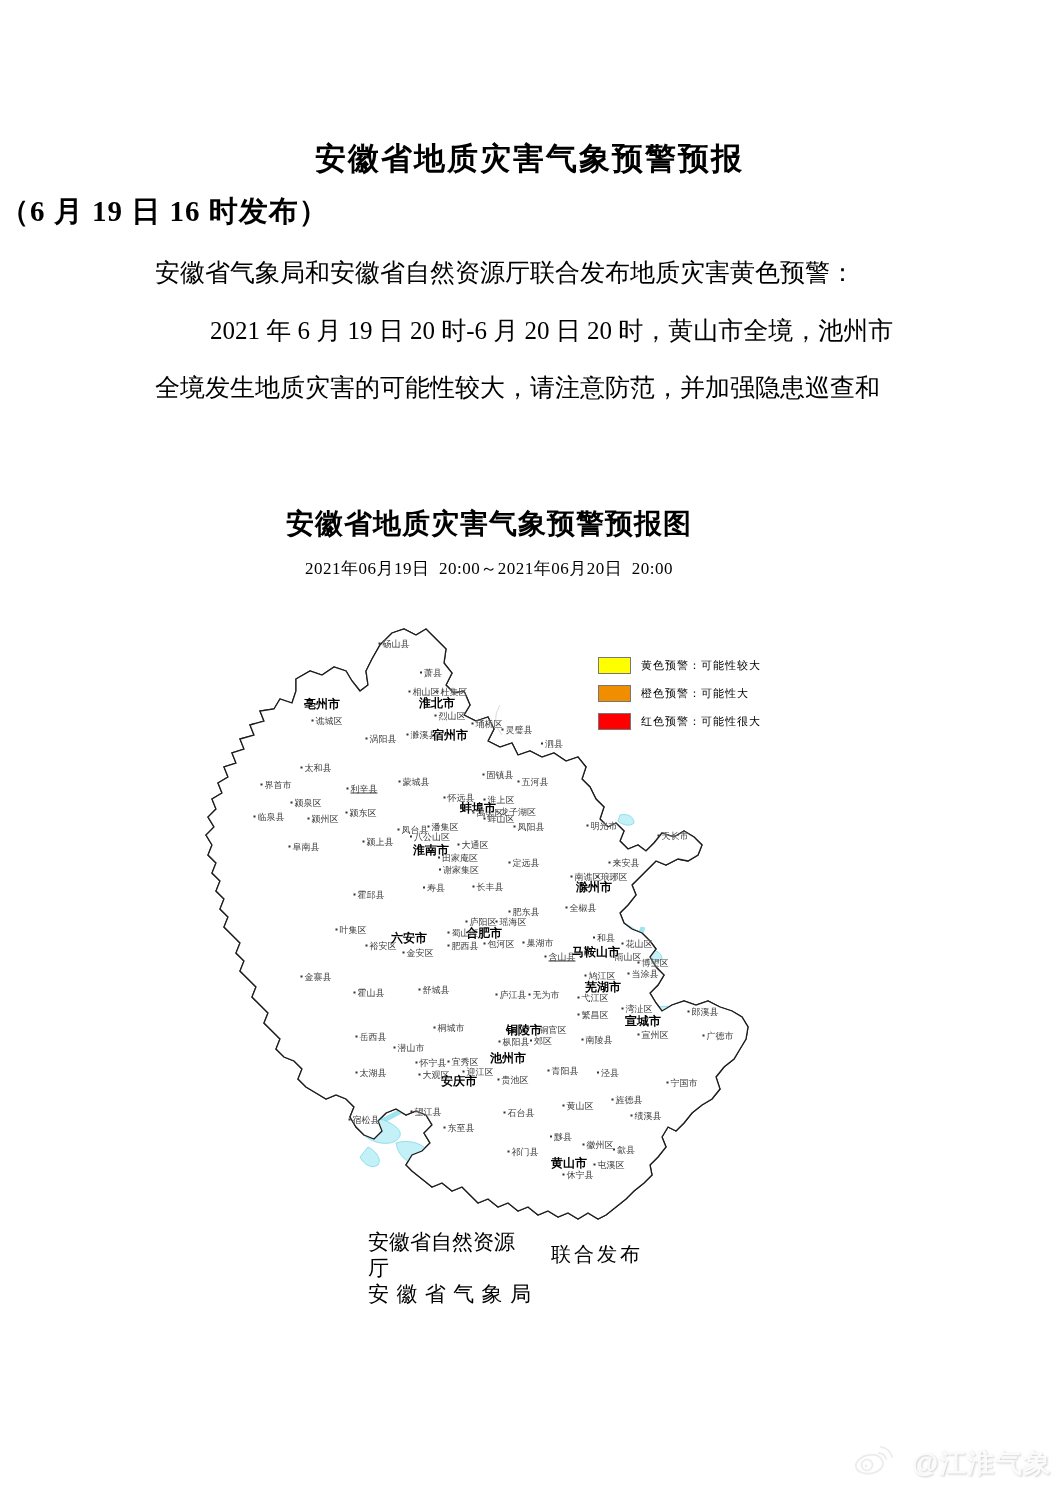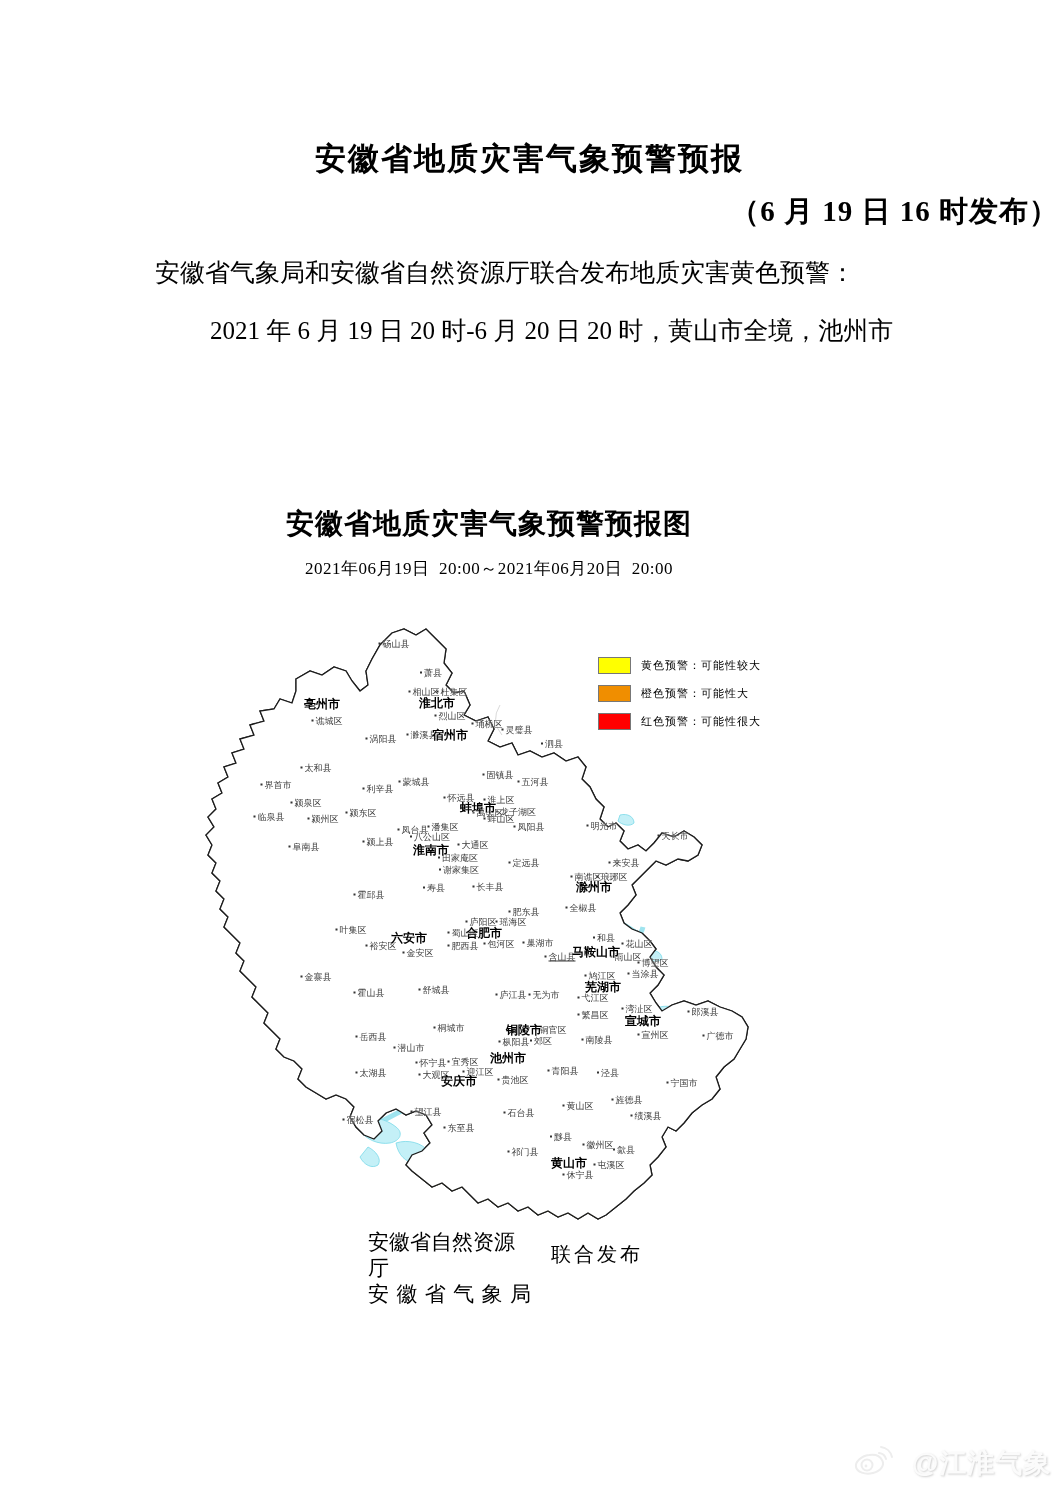--- a/index.html
+++ b/index.html
@@ -5,21 +5,21 @@
   html,body{margin:0;padding:0;}
   body{
     width:1059px;height:1497px;background:#ffffff;position:relative;overflow:hidden;
     font-family:"Liberation Serif","DejaVu Serif",serif;color:#000;
   }
   .doc-title{
     position:absolute;left:0;top:138px;width:1059px;text-align:center;
     font-size:31px;font-weight:bold;letter-spacing:2px;
   }
   .doc-subtitle{
-    position:absolute;left:0;top:192px;width:1059px;text-align:right;
+    position:absolute;left:0;top:192px;width:1059px;text-align:left;
     font-size:29px;font-weight:bold;letter-spacing:1px;
   }
   .body-text{position:absolute;left:155px;top:244px;width:752px;font-size:25px;}
   .body-text .bline{line-height:57.5px;white-space:nowrap;}
   .body-text .indent{padding-left:55px;}
   .fig-head{position:absolute;left:159px;top:505px;width:660px;text-align:center;}
   .fig-title{font-size:28px;font-weight:bold;letter-spacing:1px;}
   .fig-period{font-size:17px;margin-top:14px;letter-spacing:.5px;white-space:pre;}
   
   .map-wrap{position:absolute;left:200px;top:615px;width:690px;height:610px;}
@@ -60,20 +60,21 @@
 </style>
 </head>
 <body>
 
 <div class="doc-title">安徽省地质灾害气象预警预报</div>
 <div class="doc-subtitle">（6 月 19 日 16 时发布）</div>
 
 <div class="body-text">
   <div class="bline">安徽省气象局和安徽省自然资源厅联合发布地质灾害黄色预警：</div>
   <div class="bline indent">2021 年 6 月 19 日 20 时-6 月 20 日 20 时，黄山市全境，池州市</div>
+  <div class="bline">全境发生地质灾害的可能性较大，请注意防范，并加强隐患巡查和</div>
 </div>
 
 <div class="fig-head">
   <div class="fig-title">安徽省地质灾害气象预警预报图</div>
   <div class="fig-period">2021年06月19日  20:00～2021年06月20日  20:00</div>
 </div>
 
 <div class="map-wrap">
   <svg width="690" height="610" viewBox="0 0 690 610">
 
@@ -169,21 +170,21 @@
         <div class="countylabel" style="left: 352px; top: 129px;"><span class="dot"></span><span>泗县</span></div>
 
         <div class="countylabel" style="left: 127px; top: 106px;"><span class="dot"></span><span>谯城区</span></div>
 
         <div class="countylabel" style="left: 181px; top: 124px;"><span class="dot"></span><span>涡阳县</span></div>
 
         <div class="countylabel" style="left: 222px; top: 120px;"><span class="dot"></span><span>濉溪县</span></div>
 
         <div class="countylabel" style="left: 116px; top: 153px;"><span class="dot"></span><span>太和县</span></div>
 
-        <div class="countylabel" style="left: 178px; top: 174px;"><span class="dot"></span><span>利辛县</span></div>
+        <div class="countylabel" style="left: 162px; top: 174px; text-decoration: underline;"><span class="dot"></span><span>利辛县</span></div>
 
         <div class="countylabel" style="left: 214px; top: 167px;"><span class="dot"></span><span>蒙城县</span></div>
 
         <div class="countylabel" style="left: 298px; top: 160px;"><span class="dot"></span><span>固镇县</span></div>
 
         <div class="countylabel" style="left: 333px; top: 167px;"><span class="dot"></span><span>五河县</span></div>
 
         <div class="countylabel" style="left: 76px; top: 170px;"><span class="dot"></span><span>界首市</span></div>
 
         <div class="countylabel" style="left: 106px; top: 188px;"><span class="dot"></span><span>颍泉区</span></div>
@@ -325,21 +326,21 @@
         <div class="countylabel" style="left: 234px; top: 460px;"><span class="dot"></span><span>大观区</span></div>
 
         <div class="countylabel" style="left: 263px; top: 447px;"><span class="dot"></span><span>宜秀区</span></div>
 
         <div class="countylabel" style="left: 278px; top: 457px;"><span class="dot"></span><span>迎江区</span></div>
 
         <div class="countylabel" style="left: 171px; top: 458px;"><span class="dot"></span><span>太湖县</span></div>
 
         <div class="countylabel" style="left: 226px; top: 497px;"><span class="dot"></span><span>望江县</span></div>
 
-        <div class="countylabel" style="left: 158px; top: 505px;"><span class="dot"></span><span>宿松县</span></div>
+        <div class="countylabel" style="left: 164px; top: 505px;"><span class="dot"></span><span>宿松县</span></div>
 
         <div class="countylabel" style="left: 363px; top: 456px;"><span class="dot"></span><span>青阳县</span></div>
 
         <div class="countylabel" style="left: 313px; top: 465px;"><span class="dot"></span><span>贵池区</span></div>
 
         <div class="countylabel" style="left: 319px; top: 498px;"><span class="dot"></span><span>石台县</span></div>
 
         <div class="countylabel" style="left: 259px; top: 513px;"><span class="dot"></span><span>东至县</span></div>
 
         <div class="countylabel" style="left: 378px; top: 491px;"><span class="dot"></span><span>黄山区</span></div>

